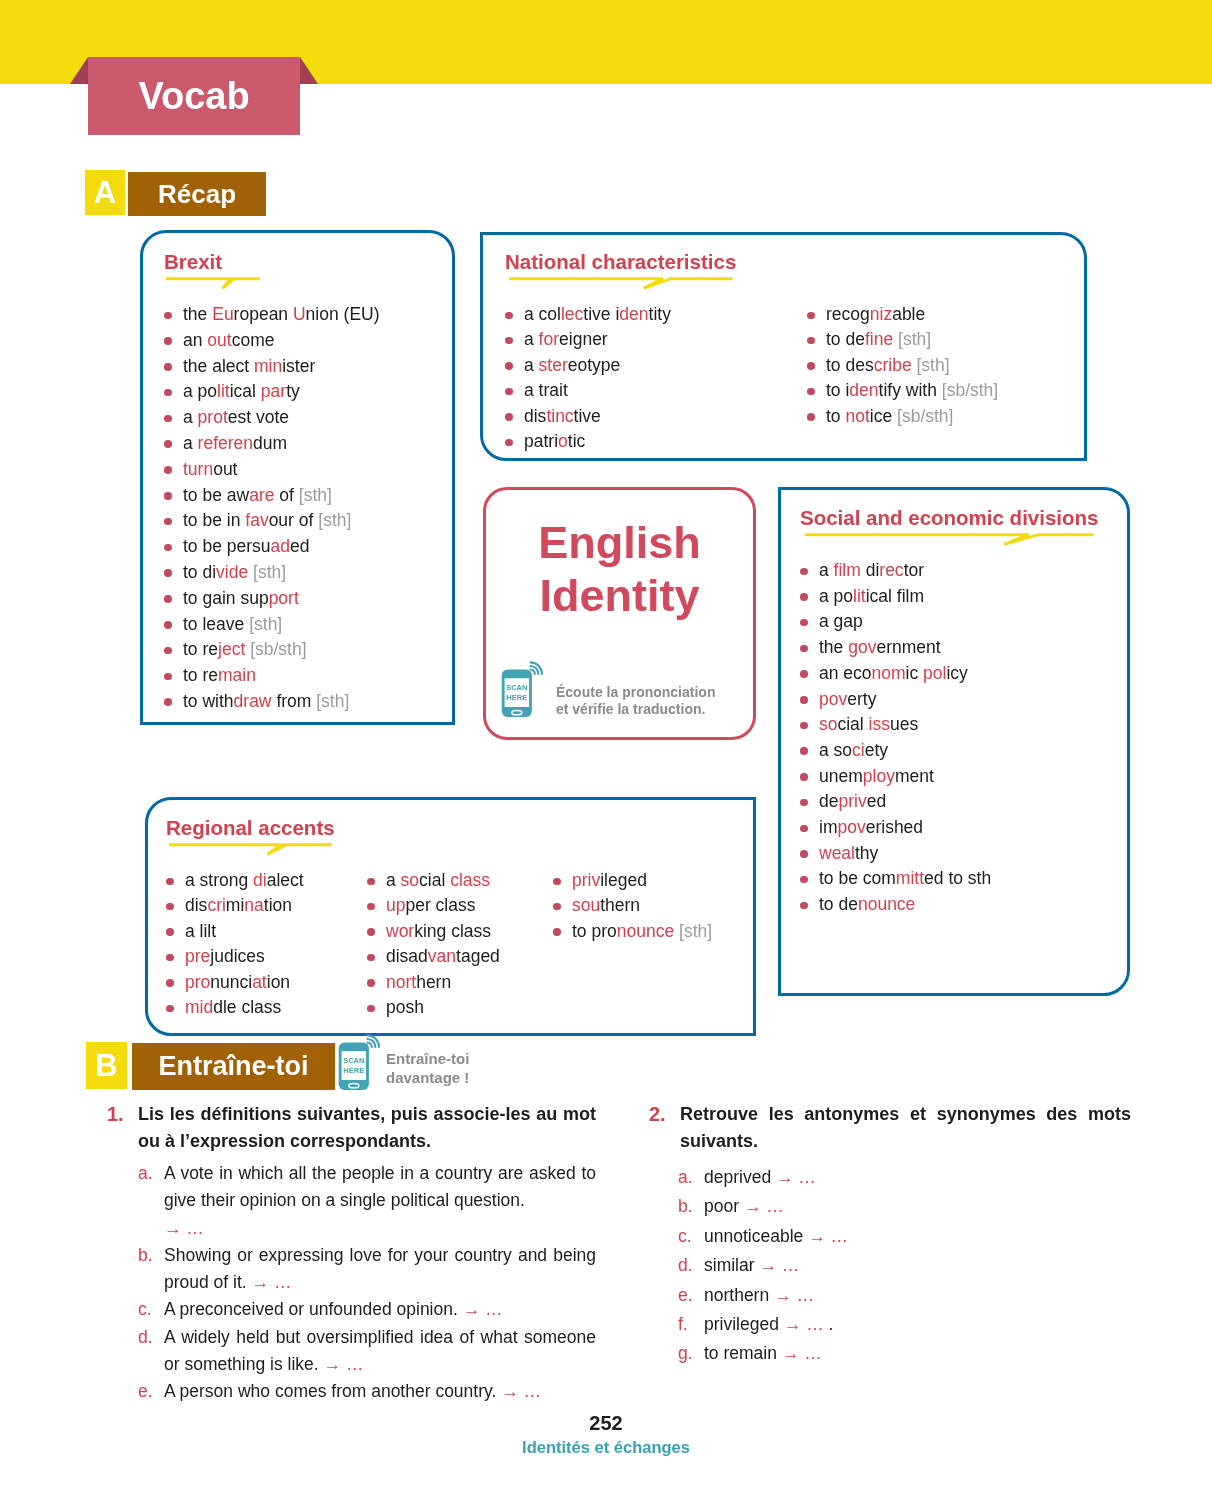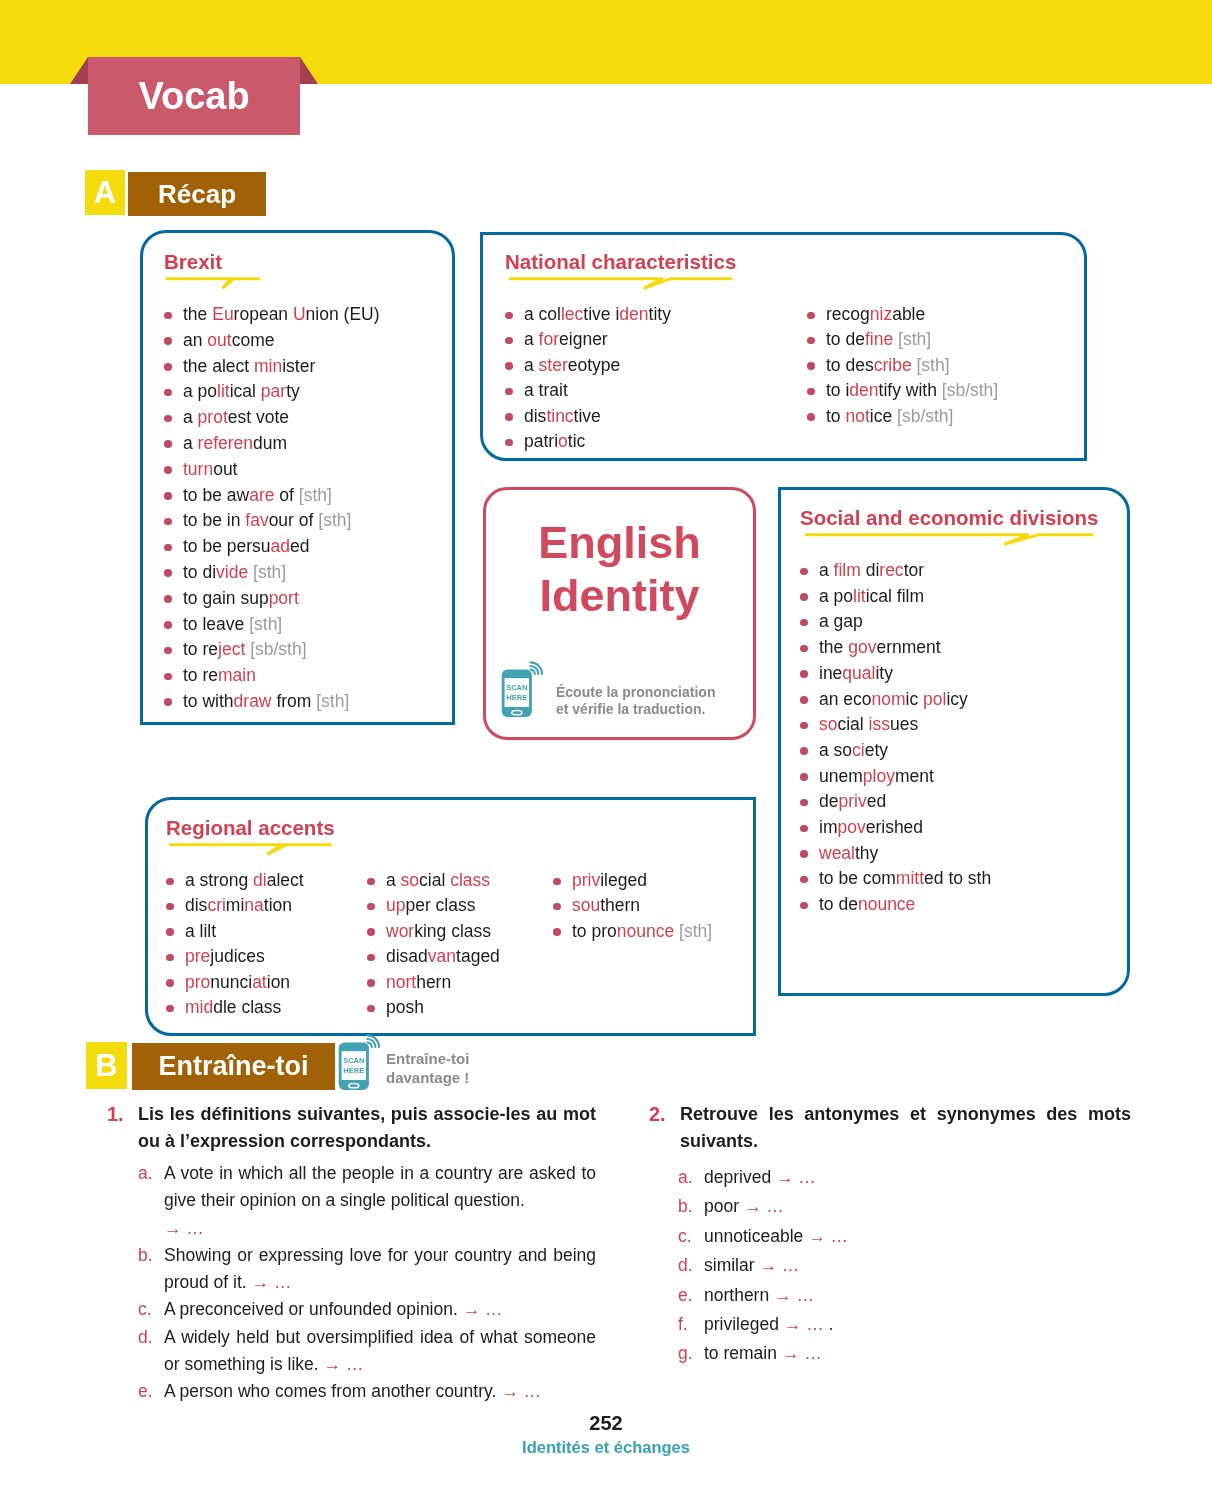--- a/index.html
+++ b/index.html
@@ -172,22 +172,22 @@
       <span class="btext">Social and economic divisions</span>
       <svg class="tail" viewBox="0 0 120 16" preserveAspectRatio="none">
           <path d="M2 2 H92 L82 14 L96 2 H118"></path>
         </svg>
     </div>
     <ul class="vlist">
         <li><span class="blt"></span><span><span class="s-k">a </span><span class="s-r">film</span><span class="s-k"> di</span><span class="s-r">rec</span><span class="s-k">tor</span></span></li>
         <li><span class="blt"></span><span><span class="s-k">a po</span><span class="s-r">lit</span><span class="s-k">ical film</span></span></li>
         <li><span class="blt"></span><span><span class="s-k">a gap</span></span></li>
         <li><span class="blt"></span><span><span class="s-k">the </span><span class="s-r">gov</span><span class="s-k">ernment</span></span></li>
-        <li><span class="blt"></span><span><span class="s-k">ine</span><span class="s-r">qual</span><span class="s-k">ity</span></span></li>
         <li><span class="blt"></span><span><span class="s-k">an eco</span><span class="s-r">nom</span><span class="s-k">ic </span><span class="s-r">pol</span><span class="s-k">icy</span></span></li>
+        <li><span class="blt"></span><span><span class="s-r">pov</span><span class="s-k">erty</span></span></li>
         <li><span class="blt"></span><span><span class="s-r">so</span><span class="s-k">cial </span><span class="s-r">iss</span><span class="s-k">ues</span></span></li>
         <li><span class="blt"></span><span><span class="s-k">a so</span><span class="s-r">ci</span><span class="s-k">ety</span></span></li>
         <li><span class="blt"></span><span><span class="s-k">unem</span><span class="s-r">ploy</span><span class="s-k">ment</span></span></li>
         <li><span class="blt"></span><span><span class="s-k">de</span><span class="s-r">priv</span><span class="s-k">ed</span></span></li>
         <li><span class="blt"></span><span><span class="s-k">im</span><span class="s-r">pov</span><span class="s-k">erished</span></span></li>
         <li><span class="blt"></span><span><span class="s-r">weal</span><span class="s-k">thy</span></span></li>
         <li><span class="blt"></span><span><span class="s-k">to be com</span><span class="s-r">mitt</span><span class="s-k">ed to sth</span></span></li>
         <li><span class="blt"></span><span><span class="s-k">to de</span><span class="s-r">nounce</span></span></li>
       </ul>
   </div>

